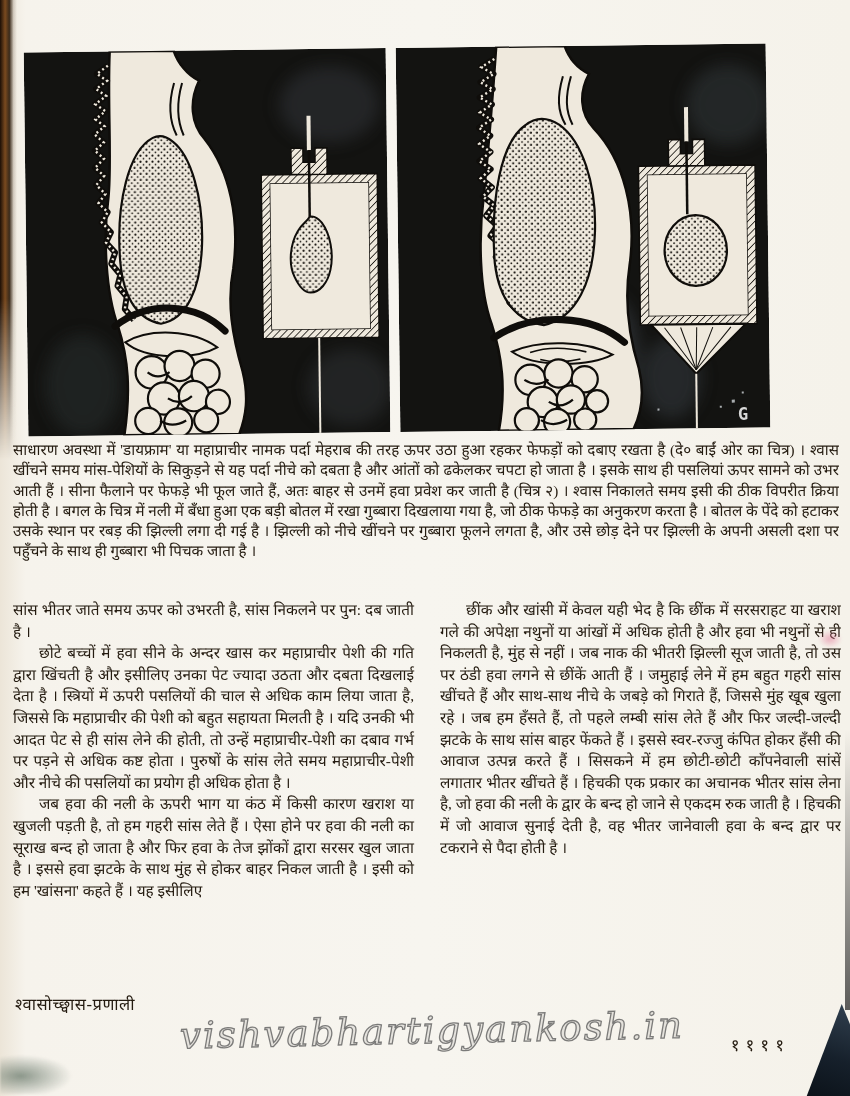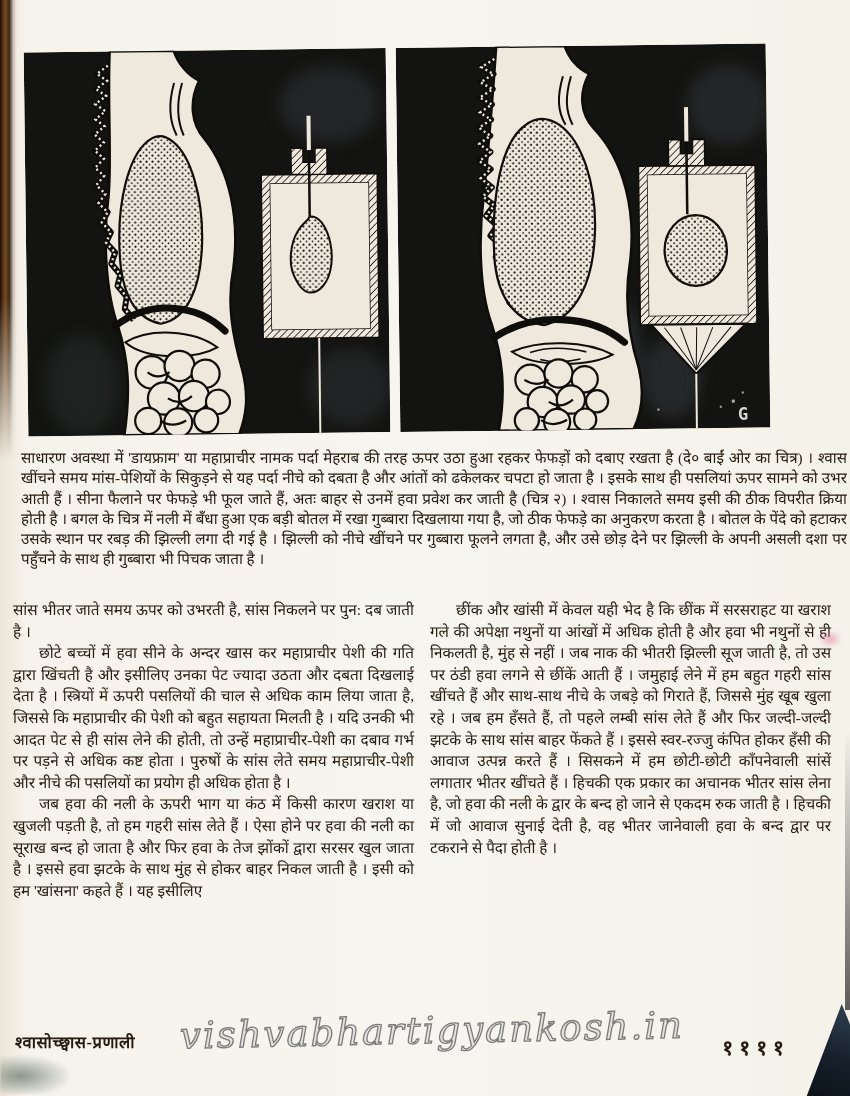--- a/index.html
+++ b/index.html
@@ -11,44 +11,44 @@
   }
   .figure{
     position:absolute;left:26px;top:48px;width:742px;height:384px;
     display:flex;gap:10px;transform:rotate(-0.7deg);
   }
   .panel{display:block;height:384px;}
   .panel.p1{width:362px;}
   .panel.p2{width:370px;}
   .intro{
     position:absolute;left:13px;top:440px;width:826px;height:152px;
-    margin:8px;font-size:15.2px;line-height:20.3px;text-align:justify;overflow:hidden;
+    margin:0;font-size:15.2px;line-height:20.3px;text-align:justify;overflow:hidden;
   }
   .cols{
     position:absolute;left:13px;top:599px;width:828px;height:418px;
-    display:flex;gap:16px;overflow:hidden;
+    display:flex;gap:16px;overflow:hidden;justify-content:space-between;
   }
   .col{width:401px;font-size:15.3px;line-height:21.6px;text-align:justify;}
   .col p{margin:0;}
   .col p.indent{text-indent:26px;}
   .running-title{
-    position:absolute;left:15px;top:1030px;font-size:16.5px;font-weight:bold;
+    position:absolute;left:15px;top:992px;font-size:16.5px;font-weight:normal;
     letter-spacing:0.5px;
   }
   .watermark{
     position:absolute;left:180px;top:1008px;width:610px;
     font-size:37px;font-style:italic;letter-spacing:2px;
     font-family:"DejaVu Serif", serif;
     color:rgba(125,125,125,0.15);
     -webkit-text-stroke:1.3px rgba(85,85,85,0.75);
     transform:rotate(-1.2deg);
     white-space:nowrap;
   }
   .page-number{
-    position:absolute;right:60px;top:1033px;font-size:21px;letter-spacing:6px;font-weight:bold;
+    position:absolute;right:60px;top:1033px;font-size:17px;letter-spacing:6px;font-weight:normal;
   }
   
   .edge-left{
     position:absolute;left:0;top:0;width:17px;height:460px;
     background:linear-gradient(to right,#1c0f06 0%,#7a4a1f 30%,#3a2a1a 55%,rgba(90,70,50,0.2) 80%,transparent 100%);
     -webkit-mask-image:linear-gradient(to bottom,#000 65%,transparent 100%);
     mask-image:linear-gradient(to bottom,#000 65%,transparent 100%);
   }
   .edge-right-shadow{
     position:absolute;right:0;bottom:86px;width:5px;height:280px;

